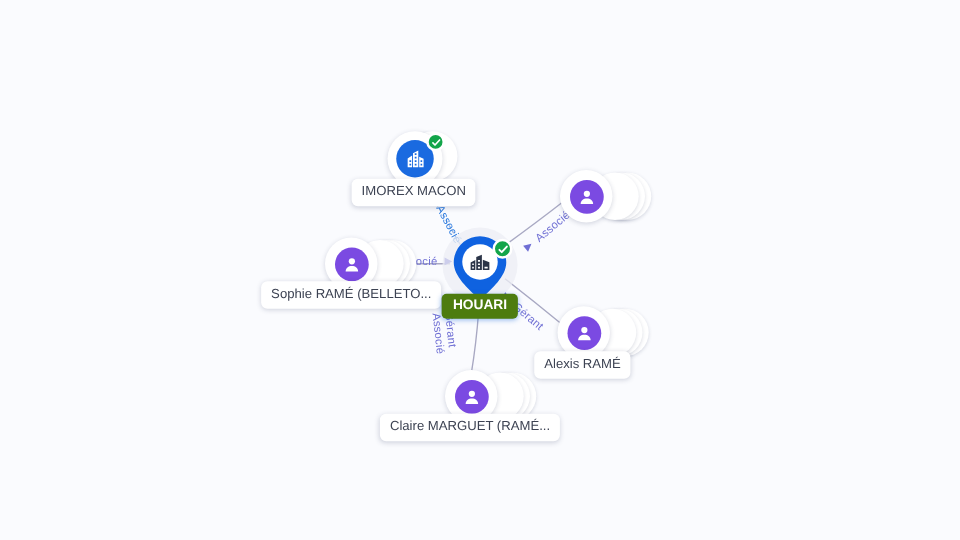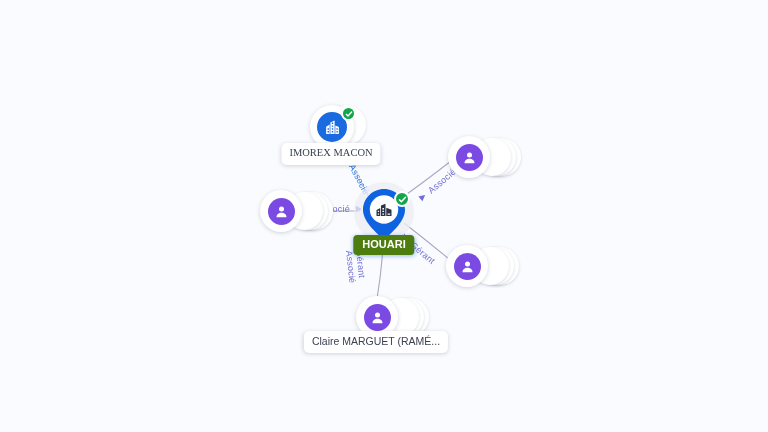--- a/index.html
+++ b/index.html
@@ -239,21 +239,21 @@
           <path d="M16 21V9l5 2.2V21h-5zm1.6-2h1.8v-2h-1.8v2zm0-4h1.8v-2h-1.8v2z"></path>
         </svg>
       </div>
     </div>
     <div class="badge" style="left:9px; top:-21px;">
       <svg width="8" height="8" viewBox="0 0 24 24" fill="none" stroke="#ffffff" stroke-width="4" stroke-linecap="round" stroke-linejoin="round">
         <polyline points="4,13 9,18 20,6"></polyline>
       </svg>
     </div>
   </div>
-  <div class="node-label" style="left:331px; top:143px;font-family:Liberation Serif, serif;">IMOREX MACON</div>
+  <div class="node-label" style="left:331px; top:143px;">IMOREX MACON</div>
 
   <div class="node" style="left:469px; top:157px;">
     <div class="person-stack s1" style="left:14px;"></div>
     <div class="person-stack s2" style="left:9px;"></div>
     <div class="person-stack s3" style="left:4px;"></div>
     <div class="person-main">
       <div class="person-avatar">
         <svg width="15" height="15" viewBox="0 0 24 24" fill="#ffffff">
           <circle cx="12" cy="8" r="4"></circle>
           <path d="M4 21c0-4.4 3.6-7 8-7s8 2.6 8 7H4z"></path>
@@ -268,34 +268,36 @@
     <div class="person-stack s3" style="left:4px;"></div>
     <div class="person-main">
       <div class="person-avatar">
         <svg width="15" height="15" viewBox="0 0 24 24" fill="#ffffff">
           <circle cx="12" cy="8" r="4"></circle>
           <path d="M4 21c0-4.4 3.6-7 8-7s8 2.6 8 7H4z"></path>
         </svg>
       </div>
     </div>
   </div>
+  <div class="node-label" style="left:281px; top:225px;">Sophie RAMÉ (BELLETO...</div>
 
   <div class="node" style="left:467px; top:266px;">
     <div class="person-stack s1" style="left:14px;"></div>
     <div class="person-stack s2" style="left:9px;"></div>
     <div class="person-stack s3" style="left:4px;"></div>
     <div class="person-main">
       <div class="person-avatar">
         <svg width="15" height="15" viewBox="0 0 24 24" fill="#ffffff">
           <circle cx="12" cy="8" r="4"></circle>
           <path d="M4 21c0-4.4 3.6-7 8-7s8 2.6 8 7H4z"></path>
         </svg>
       </div>
     </div>
   </div>
+  <div class="node-label" style="left:466px; top:281px;">Alexis RAMÉ</div>
 
   <div class="node" style="left:377px; top:317px;">
     <div class="person-stack s1" style="left:14px;"></div>
     <div class="person-stack s2" style="left:9px;"></div>
     <div class="person-stack s3" style="left:4px;"></div>
     <div class="person-main">
       <div class="person-avatar">
         <svg width="15" height="15" viewBox="0 0 24 24" fill="#ffffff">
           <circle cx="12" cy="8" r="4"></circle>
           <path d="M4 21c0-4.4 3.6-7 8-7s8 2.6 8 7H4z"></path>

